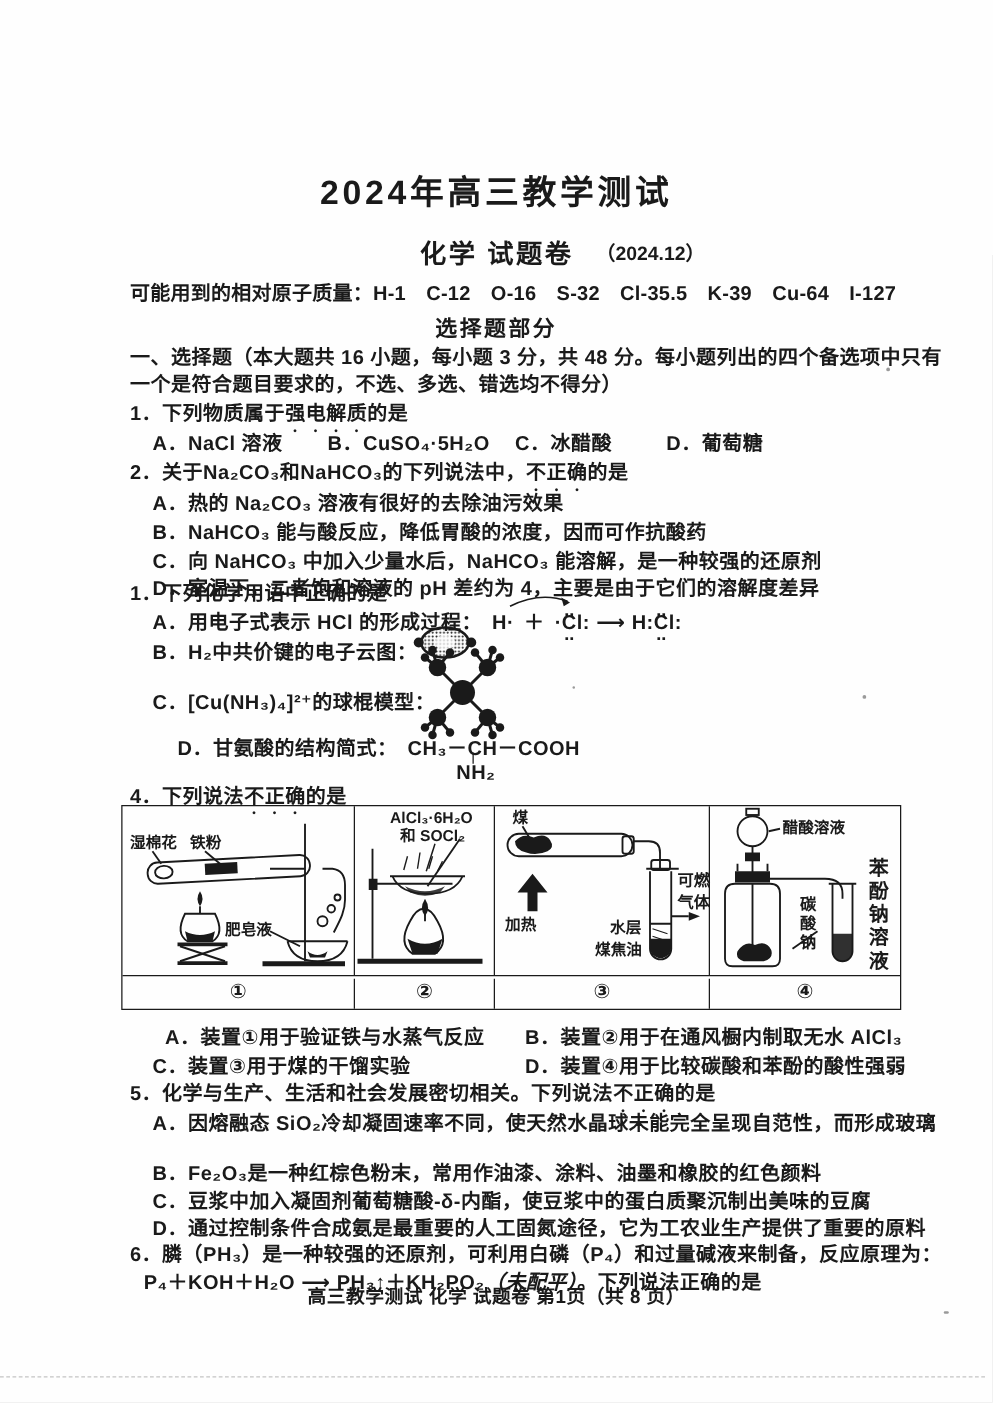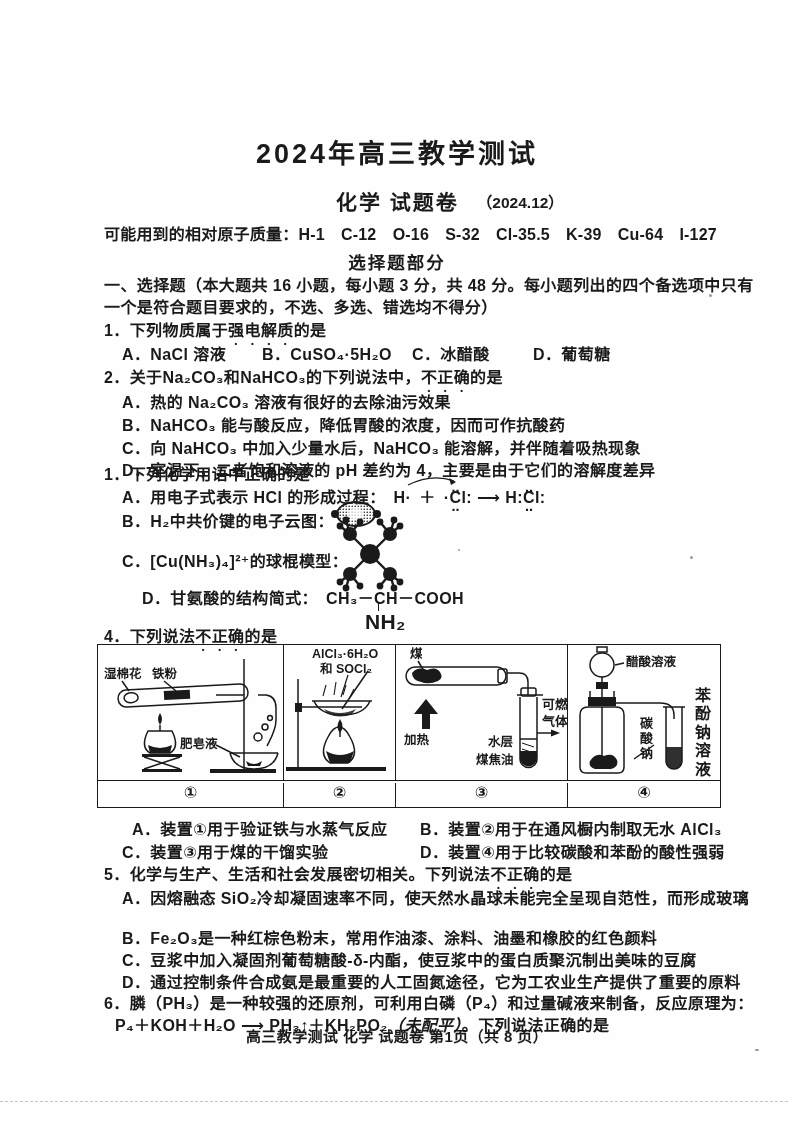--- a/index.html
+++ b/index.html
@@ -20,21 +20,21 @@
   .eformula{position:relative;margin-left:8px;display:inline-block;}
   .eformula span{font-weight:700;}
   .curve{position:absolute;left:10px;top:-12px;}
   .dcl{position:relative;display:inline-block;}
   .dcl::before,.dcl::after{content:"\2025";position:absolute;left:2px;font-size:12px;line-height:1;font-weight:700;}
   .dcl::before{top:-7px;} .dcl::after{bottom:-6px;}
   .gap{display:inline-block;width:8px;}
   
   .struct{position:relative;display:inline-block;margin-left:8px;font-weight:700;}
   .vbar{position:absolute;left:52px;top:17px;height:9px;border-left:1.6px solid #1a1a1a;}
-  .nh2{position:absolute;left:39px;top:25px;font-style:normal;font-weight:700;font-size:21px;}
+  .nh2{position:absolute;left:39px;top:25px;font-style:normal;font-weight:700;font-size:16px;}
   
   .figtable{position:absolute;left:97px;top:644px;width:624px;height:164px;border:1.6px solid #1a1a1a;box-sizing:border-box;}
   .figcell{position:absolute;top:0;height:135px;border-right:1.6px solid #1a1a1a;box-sizing:border-box;}
   .figcell.last{border-right:none;}
   .caprow{position:absolute;left:0;right:0;top:135px;height:26px;border-top:1.6px solid #1a1a1a;box-sizing:border-box;}
   .capcell{position:absolute;top:2px;height:24px;border-right:1.6px solid #1a1a1a;box-sizing:border-box;
            text-align:center;font-size:16px;font-weight:600;}
   .capcell.last{border-right:none;}
   .flbl{position:absolute;font-size:12.5px;font-weight:600;line-height:1.25;letter-spacing:0;white-space:nowrap;}
   .vlbl{white-space:normal;word-break:break-all;width:15px;line-height:1.15;}
@@ -58,21 +58,21 @@
 
   <div class="line" style="left:104px;top:317px;"><span>1．下列物质属于</span><span class="emph">强电解质</span><span>的是</span></div>
   <div class="line" style="left:122px;top:341px;">A．NaCl 溶液</div>
   <div class="line" style="left:262px;top:341px;">B．CuSO₄·5H₂O</div>
   <div class="line" style="left:412px;top:341px;">C．冰醋酸</div>
   <div class="line" style="left:533px;top:341px;">D．葡萄糖</div>
 
   <div class="line" style="left:104px;top:364px;"><span>2．关于Na₂CO₃和NaHCO₃的下列说法中，</span><span class="emph">不正确</span><span>的是</span></div>
   <div class="line" style="left:122px;top:389px;">A．热的 Na₂CO₃ 溶液有很好的去除油污效果</div>
   <div class="line" style="left:122px;top:412px;">B．NaHCO₃ 能与酸反应，降低胃酸的浓度，因而可作抗酸药</div>
-  <div class="line" style="left:122px;top:435px;">C．向 NaHCO₃ 中加入少量水后，NaHCO₃ 能溶解，并伴随着吸热现象</div>
+  <div class="line" style="left:122px;top:435px;">C．向 NaHCO₃ 中加入少量水后，NaHCO₃ 能溶解，是一种较强的还原剂</div>
   <div class="line" style="left:122px;top:457px;">D．室温下，二者饱和溶液的 pH 差约为 4，主要是由于它们的溶解度差异</div>
 
   <div class="line" style="left:104px;top:461px;">1．下列化学用语中正确的是</div>
   <div class="line" style="left:122px;top:484px;">
     <span>A．用电子式表示 HCl 的形成过程：</span><span class="eformula"><svg class="curve" width="60" height="15" viewBox="0 0 60 15">
           <path d="M4,13 Q28,1 50,9" fill="none" stroke="#1a1a1a" stroke-width="1.3"></path>
           <path d="M52,10 l-7,-4 l2,7 z" fill="#1a1a1a"></path>
         </svg><span>H·</span><span class="gap"></span><span>＋</span><span class="gap"></span><span>·</span><span class="dcl">Cl</span><span>:</span><span class="arrow">⟶</span><span>H</span><span>:</span><span class="dcl">Cl</span><span>:</span></span>
   </div>
   <div class="line" style="left:122px;top:508px;">B．H₂中共价键的电子云图：</div>

